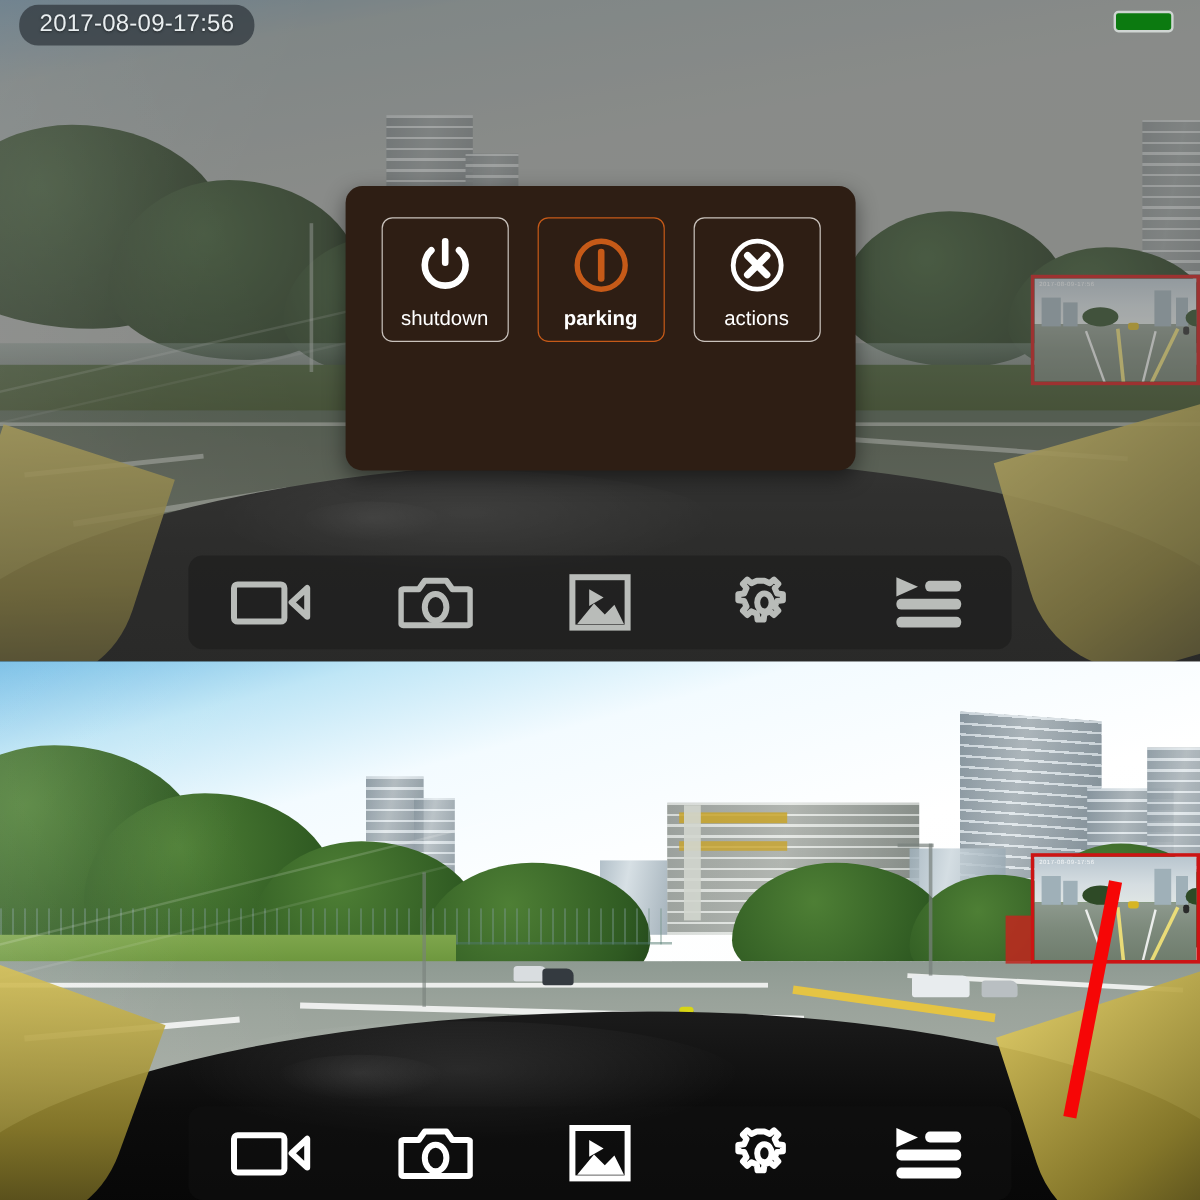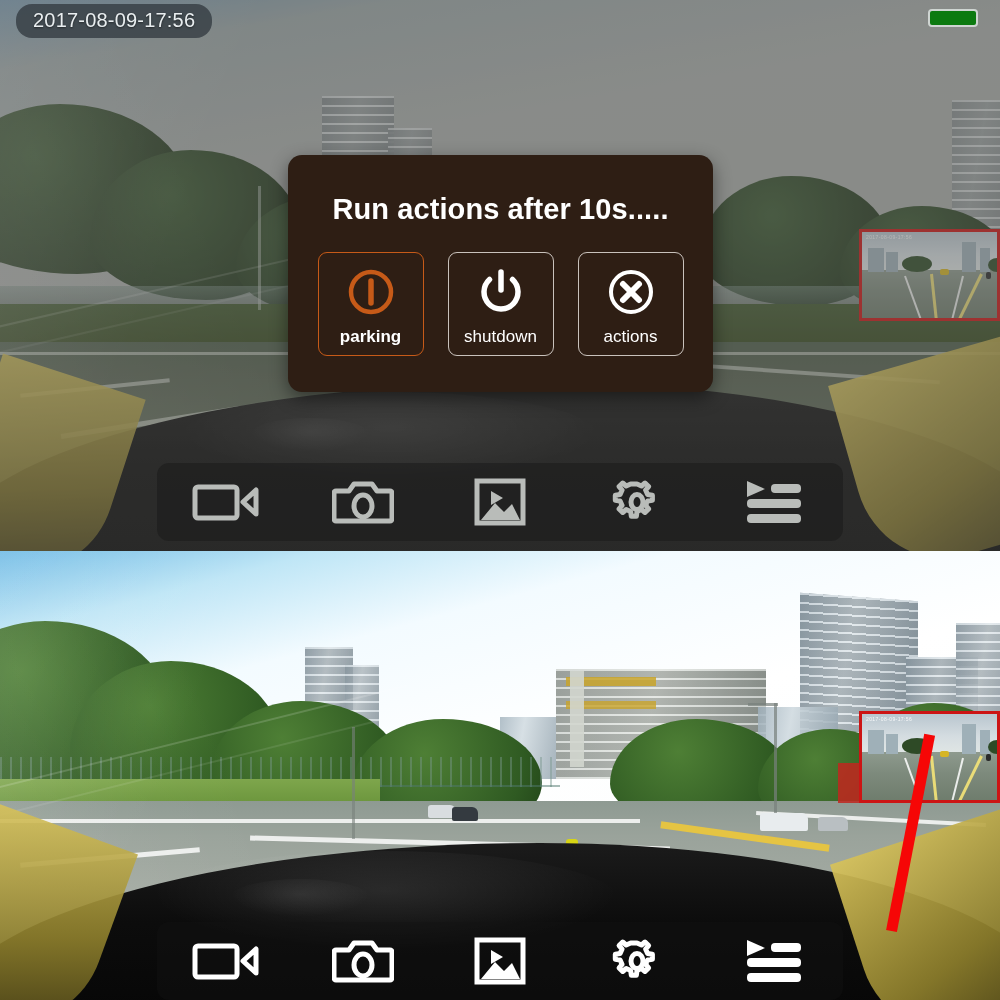--- a/index.html
+++ b/index.html
@@ -256,41 +256,40 @@
           <svg class="ico" width="62" height="50" viewBox="0 0 62 50">
             <path d="M4 4 L22 12 L4 20 Z" fill="#b9bcb9"></path>
             <rect x="28" y="7" width="30" height="9" rx="4" fill="#b9bcb9"></rect>
             <rect x="4" y="22" width="54" height="9" rx="4" fill="#b9bcb9"></rect>
             <rect x="4" y="37" width="54" height="9" rx="4" fill="#b9bcb9"></rect>
           </svg>
         </div>
       </div>
 
       <div class="dialog" style="left:288px;top:155px;width:425px;height:237px;">
-        <div class="dialog-title">Run actions after 10s.....</div>
         <div class="dialog-actions">
+
+          <div class="action">
+            <div class="action-icon">
+              <svg width="54" height="54" viewBox="0 0 54 54">
+                <path d="M15.5 14.5 A17 17 0 1 0 38.5 14.5" fill="none" stroke="#ffffff" stroke-width="5.5" stroke-linecap="round"></path>
+                <line x1="27" y1="7" x2="27" y2="25" stroke="#ffffff" stroke-width="5.5" stroke-linecap="round"></line>
+              </svg>
+            </div>
+            <div class="action-label">shutdown</div>
+          </div>
 
           <div class="action selected">
             <div class="action-icon">
               <svg width="54" height="54" viewBox="0 0 54 54">
                 <circle cx="27" cy="27" r="20" fill="none" stroke="#c65a18" stroke-width="4.5"></circle>
                 <line x1="27" y1="16" x2="27" y2="38" stroke="#c65a18" stroke-width="5.5" stroke-linecap="round"></line>
               </svg>
             </div>
             <div class="action-label">parking</div>
-          </div>
-
-          <div class="action">
-            <div class="action-icon">
-              <svg width="54" height="54" viewBox="0 0 54 54">
-                <path d="M15.5 14.5 A17 17 0 1 0 38.5 14.5" fill="none" stroke="#ffffff" stroke-width="5.5" stroke-linecap="round"></path>
-                <line x1="27" y1="7" x2="27" y2="25" stroke="#ffffff" stroke-width="5.5" stroke-linecap="round"></line>
-              </svg>
-            </div>
-            <div class="action-label">shutdown</div>
           </div>
 
           <div class="action">
             <div class="action-icon">
               <svg width="54" height="54" viewBox="0 0 54 54">
                 <circle cx="27" cy="27" r="20" fill="none" stroke="#ffffff" stroke-width="4"></circle>
                 <line x1="19" y1="19" x2="35" y2="35" stroke="#ffffff" stroke-width="6" stroke-linecap="round"></line>
                 <line x1="35" y1="19" x2="19" y2="35" stroke="#ffffff" stroke-width="6" stroke-linecap="round"></line>
               </svg>
             </div>

